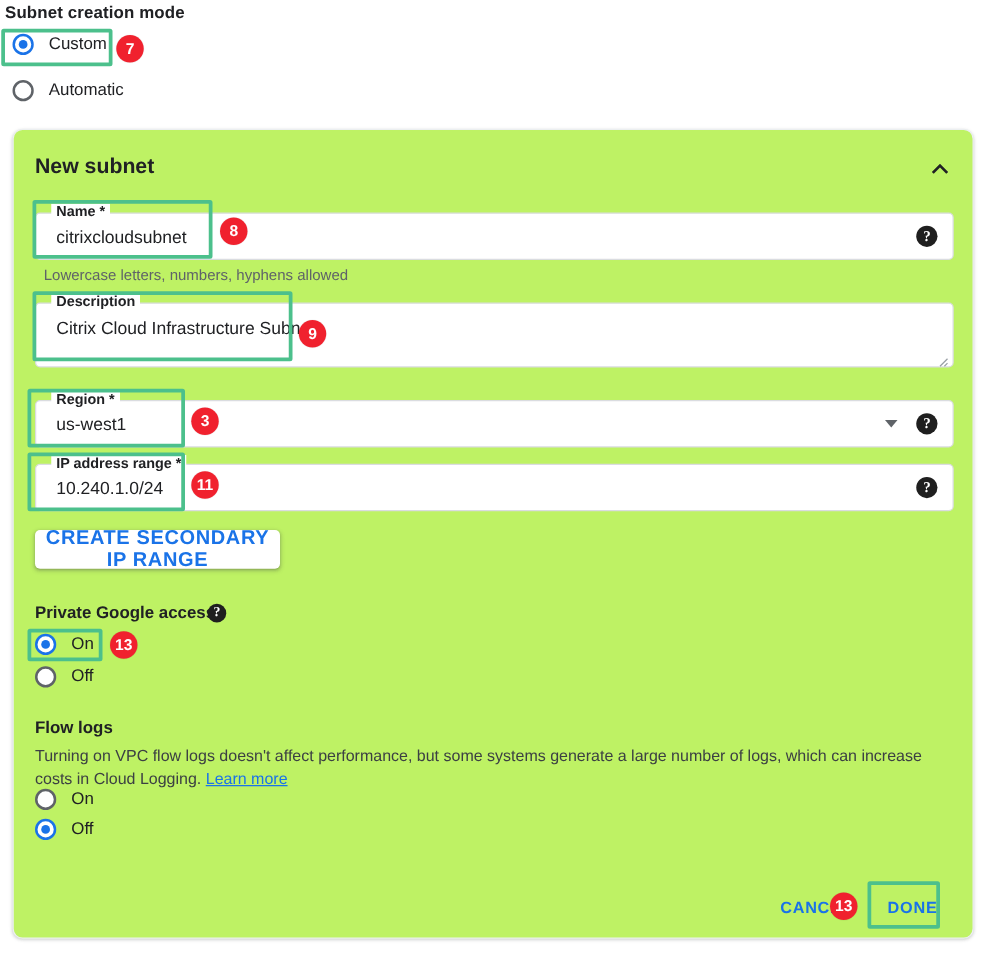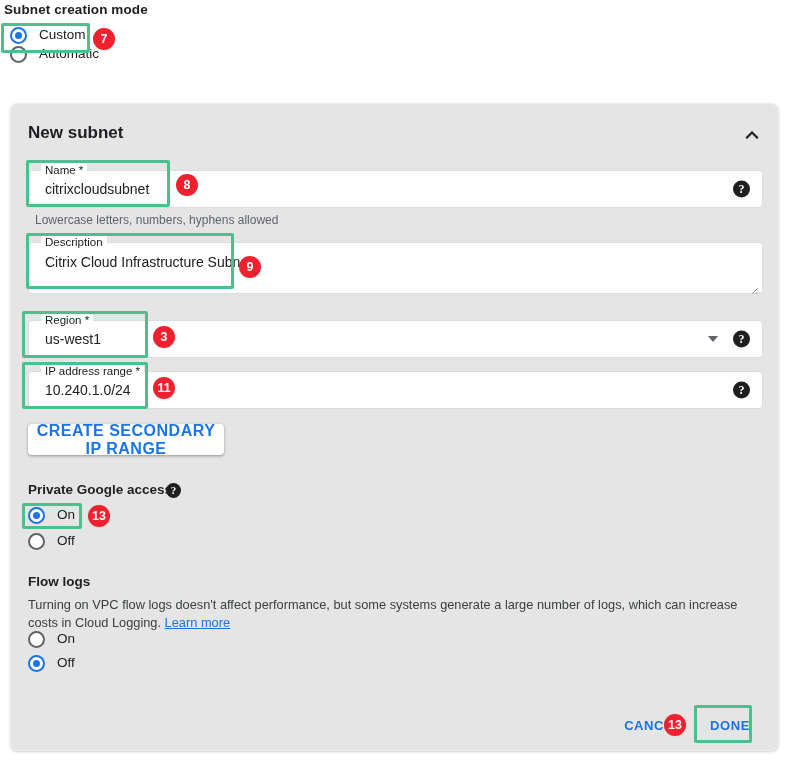--- a/index.html
+++ b/index.html
@@ -28,42 +28,42 @@
     position:relative; flex:0 0 auto;
   }
   .radio.checked { border-color:#1a73e8; }
   .radio.checked::after {
     content:""; position:absolute; left:3px; top:3px;
     width:7px; height:7px; border-radius:50%; background:#1a73e8;
   }
   .radio-label { font-size:13.5px; color:#202124; margin-left:12px; white-space:nowrap; }
 
   #mode-custom-row { position:absolute; left:10px; top:27px; }
-  #mode-auto-row   { position:absolute; left:10px; top:46px; }
+  #mode-auto-row   { position:absolute; left:10px; top:64px; }
 
   
   .hl {
     position:absolute; border:3px solid #4cc08c; border-radius:2px;
     pointer-events:none; z-index:40;
   }
   
   .badge {
     position:absolute; z-index:50;
     width:22px; height:22px; border-radius:50%;
     background:#f0212e; color:#fff;
     font-size:12.5px; font-weight:bold;
     display:flex; align-items:center; justify-content:center;
     font-family:"Liberation Sans", sans-serif;
     box-shadow:0 0 0 0.5px rgba(0,0,0,0.05);
   }
 
   
   .card {
     position:absolute; left:10px; top:103px; width:769px; height:648px;
-    background:#e5e5e5; border-radius:8px;
+    background:#bef264; border-radius:8px;
     border:1px solid #eceff1;
     box-shadow:0 1px 3px rgba(60,64,67,0.15), 0 1px 2px rgba(60,64,67,0.10);
   }
   .card-header {
     position:absolute; left:0; top:0; width:100%; height:56px;
   }
   .card-title {
     position:absolute; left:17px; top:19px;
     font-size:17px; font-weight:bold; color:#202124;
   }
@@ -75,21 +75,21 @@
 
   
   .field {
     position:absolute;
     border:1px solid #dadce0; border-radius:4px;
     background:#fff;
   }
   .field-label {
     position:absolute; left:12px; top:-8px;
     background:#fff; padding:0 4px;
-    font-size:11.5px; font-weight:normal; color:#202124;
+    font-size:11.5px; font-weight:bold; color:#202124;
     line-height:14px; white-space:nowrap;
   }
   .field-value {
     position:absolute; left:16px; top:50%; transform:translateY(-50%);
     font-size:14px; color:#202124; white-space:nowrap;
   }
   .field-value.top {
     top:11px; transform:none;
   }
   .help-icon {

